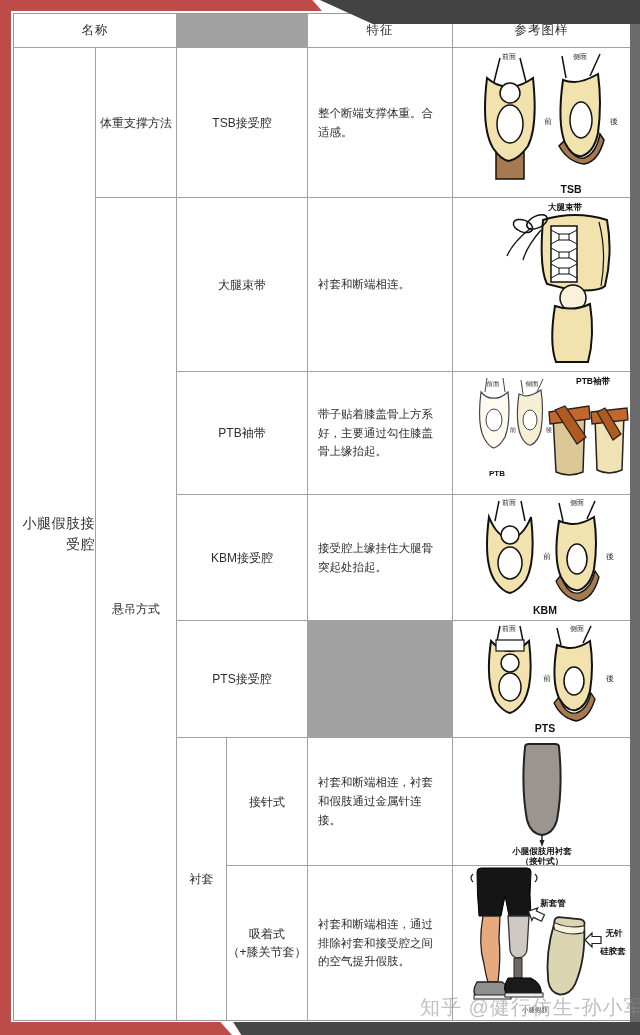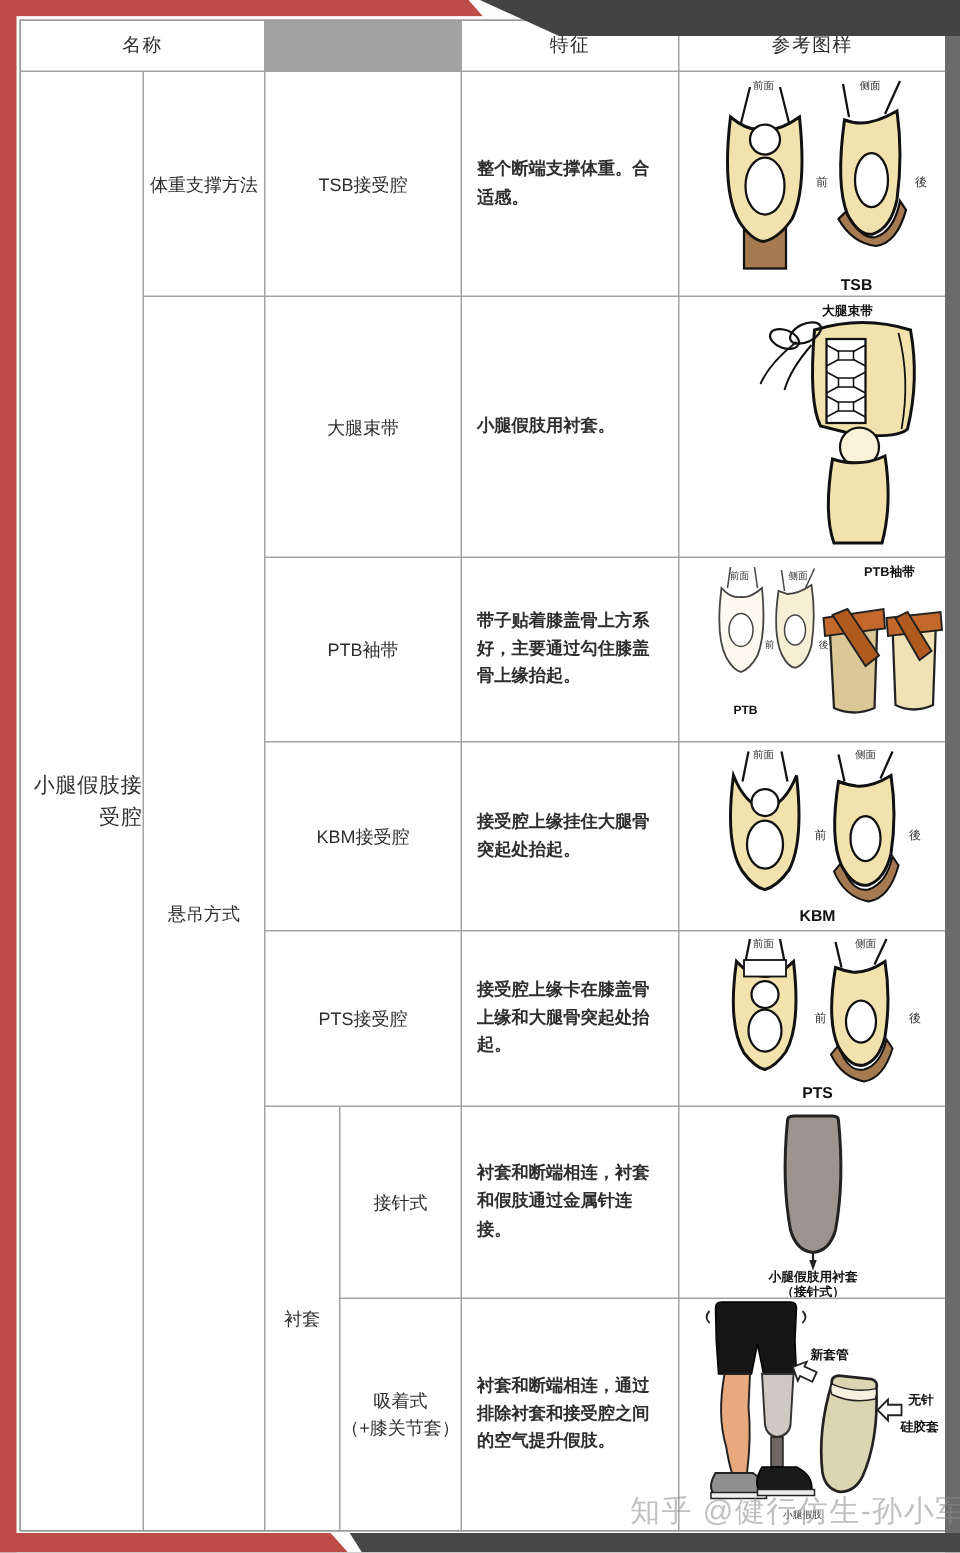--- a/index.html
+++ b/index.html
@@ -21,21 +21,21 @@
 
   
   .tbl{position:absolute;left:13px;top:13px;z-index:1;
        display:grid;background:#a2a2a2;border:1px solid #9a9a9a;gap:1px;
        grid-template-columns:81px 80px 49px 80px 144px 177px;
        grid-template-rows:33px 149px 173px 122px 125px 116px 127px 154px;}
   .cell{background:#fff;display:flex;align-items:center;justify-content:center;
         font-size:12px;line-height:1.5;text-align:right;}
   .cell.hdr{font-size:12.5px;letter-spacing:1px;}
   .cell.feat{justify-content:flex-start;text-align:left;padding:6px 10px;
-             font-size:11.5px;line-height:1.65;font-weight:bold;}
+             font-size:11.5px;line-height:1.65;}
   .cell.namecol{font-size:14px;letter-spacing:.5px;}
   .cell.cat{flex-direction:column;}
   .figcell{background:#fff;position:relative;overflow:hidden;display:flex;
            align-items:center;justify-content:center;}
   .figcell svg{display:block;width:100%;height:100%;}
 
   
   svg text{font-family:"Liberation Sans",sans-serif;}
   .flbl{font-size:7px;fill:#333;text-anchor:middle;}
   .fside{font-size:8px;fill:#333;text-anchor:middle;}
@@ -75,24 +75,23 @@
     <div class="cell" style="grid-area:4/3/5/5">PTB袖带</div>
     <div class="cell" style="grid-area:5/3/6/5">KBM接受腔</div>
     <div class="cell" style="grid-area:6/3/7/5">PTS接受腔</div>
     <div class="cell" style="grid-area:7/4/8/5">接针式</div>
     <div class="cell cat" style="grid-area:8/4/9/5">
       <div>吸着式</div>
       <div>（+膝关节套）</div>
     </div>
 
     <div class="cell feat" style="grid-area:2/5/3/6">整个断端支撑体重。合适感。</div>
-    <div class="cell feat" style="grid-area:3/5/4/6">小腿假肢用衬套。</div>
+    <div class="cell feat" style="grid-area:3/5/4/6">衬套和断端相连。</div>
     <div class="cell feat" style="grid-area:4/5/5/6">带子贴着膝盖骨上方系好，主要通过勾住膝盖骨上缘抬起。</div>
     <div class="cell feat" style="grid-area:5/5/6/6">接受腔上缘挂住大腿骨突起处抬起。</div>
-    <div class="cell feat" style="grid-area:6/5/7/6">接受腔上缘卡在膝盖骨上缘和大腿骨突起处抬起。</div>
     <div class="cell feat" style="grid-area:7/5/8/6">衬套和断端相连，衬套和假肢通过金属针连接。</div>
     <div class="cell feat" style="grid-area:8/5/9/6">衬套和断端相连，通过排除衬套和接受腔之间的空气提升假肢。</div>
 
     <div class="figcell" style="grid-area:2/6/3/7">
       <svg viewBox="0 0 177 149">
         <text class="flbl" x="56" y="11">前面</text>
         <text class="flbl" x="127" y="11">侧面</text>
         <g stroke="#111" fill="none">
           <line x1="41" y1="34" x2="47" y2="10" stroke-width="1.5"></line>
           <line x1="73" y1="34" x2="67" y2="10" stroke-width="1.5"></line>

